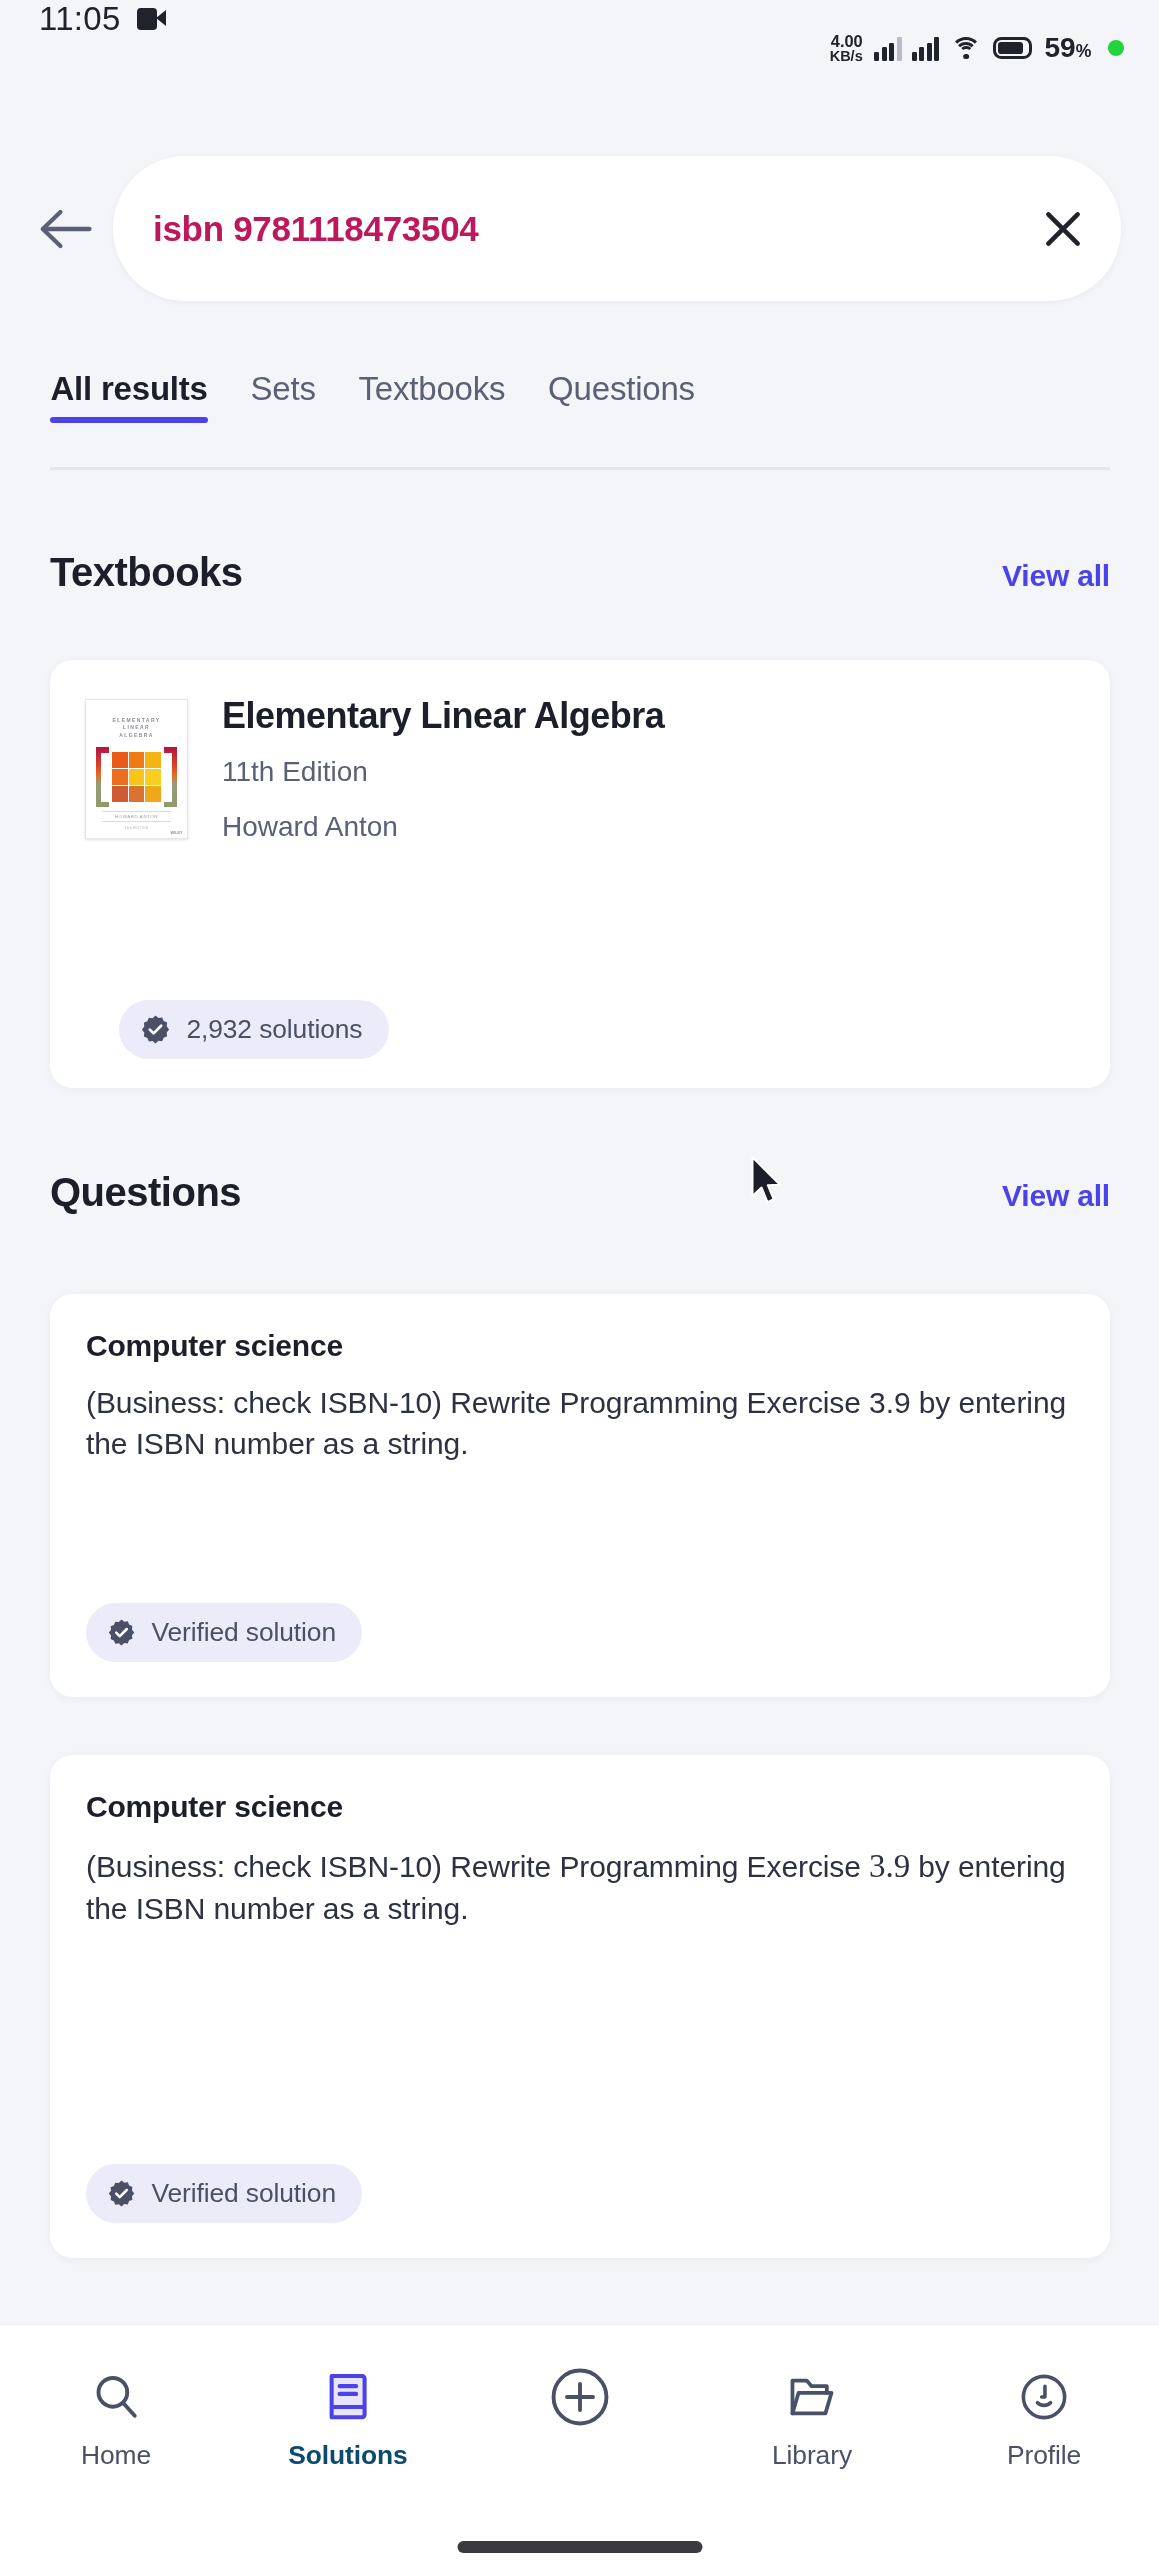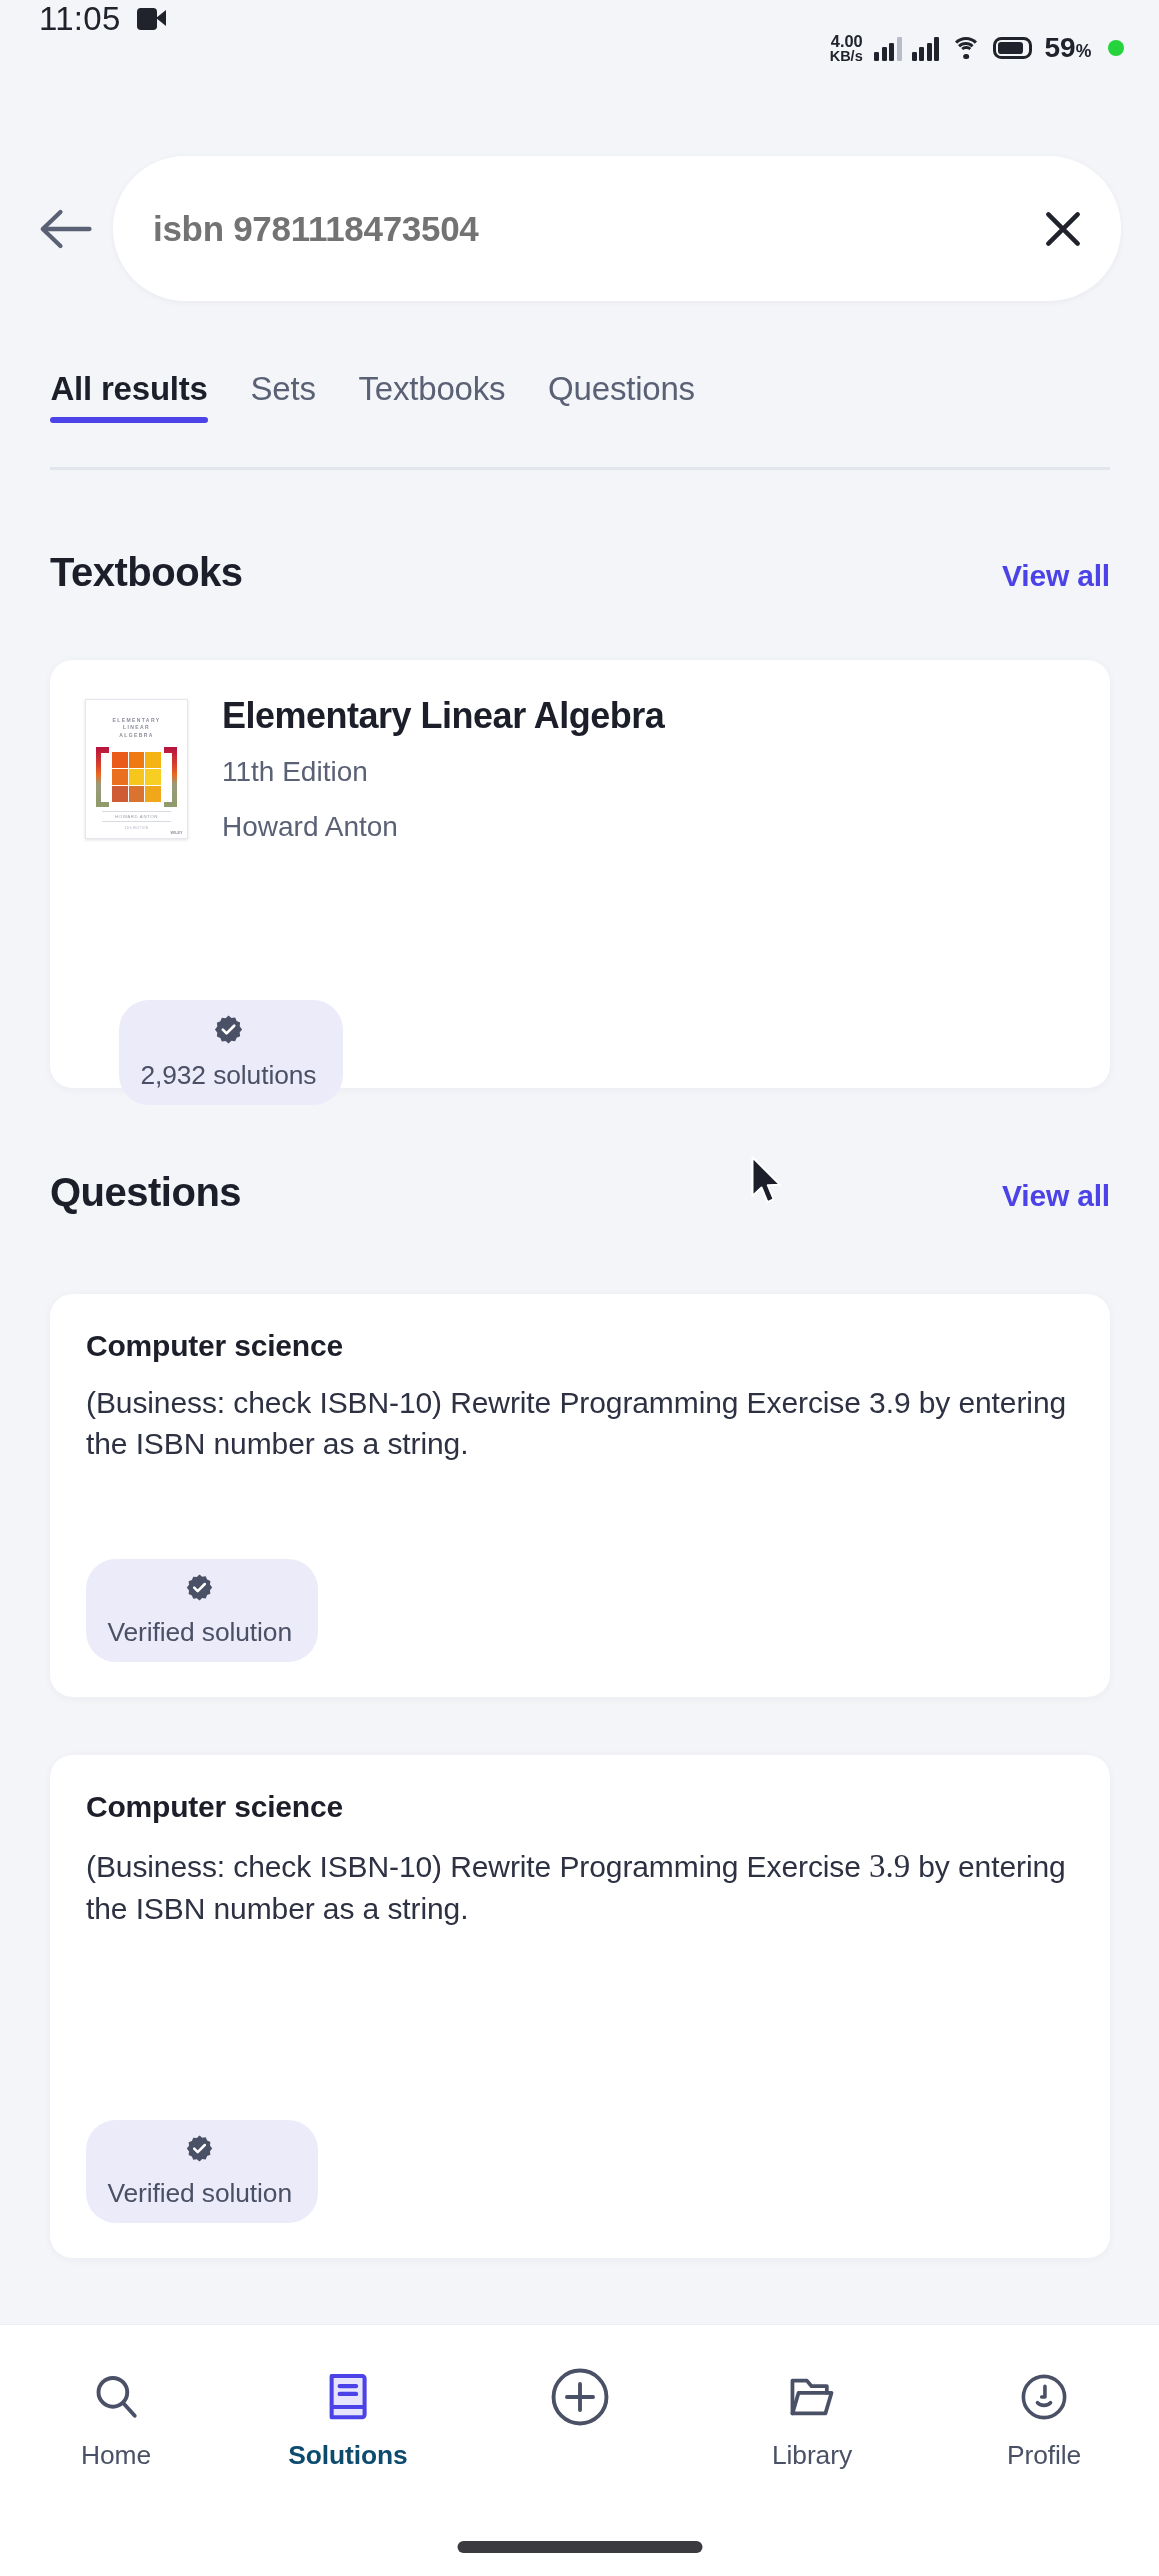--- a/index.html
+++ b/index.html
@@ -178,21 +178,21 @@
     display: flex;
     align-items: center;
     padding: 0 35px 0 40px;
     box-sizing: border-box;
     box-shadow: 0 1.3px 6.3px rgba(25,30,60,0.05);
   }
   .search-text {
     flex: 1;
     font-size: 35px;
     font-weight: 600;
-    color: #737373;
+    color: #be185d;
     letter-spacing: -0.3px;
     white-space: nowrap;
     overflow: hidden;
   }
   .clear-btn {
     width: 47px; height: 47px;
     flex: 0 0 47px;
     display: flex;
     align-items: center;
     justify-content: center;
@@ -381,21 +381,20 @@
     font-weight: 500;
   }
   .pill {
     display: inline-flex;
     align-items: center;
     gap: 15px;
     background: #ecebf9;
     border-radius: 30px;
     padding: 14px 26.4px 14px 21.4px;
     box-sizing: border-box;
-    flex-direction: column;
   }
   .pill-text {
     font-size: 26.4px;
     color: #4a5065;
     font-weight: 500;
     letter-spacing: -0.1px;
   }
   .tb-pill-wrap {
     position: absolute;
     left: 119px;

